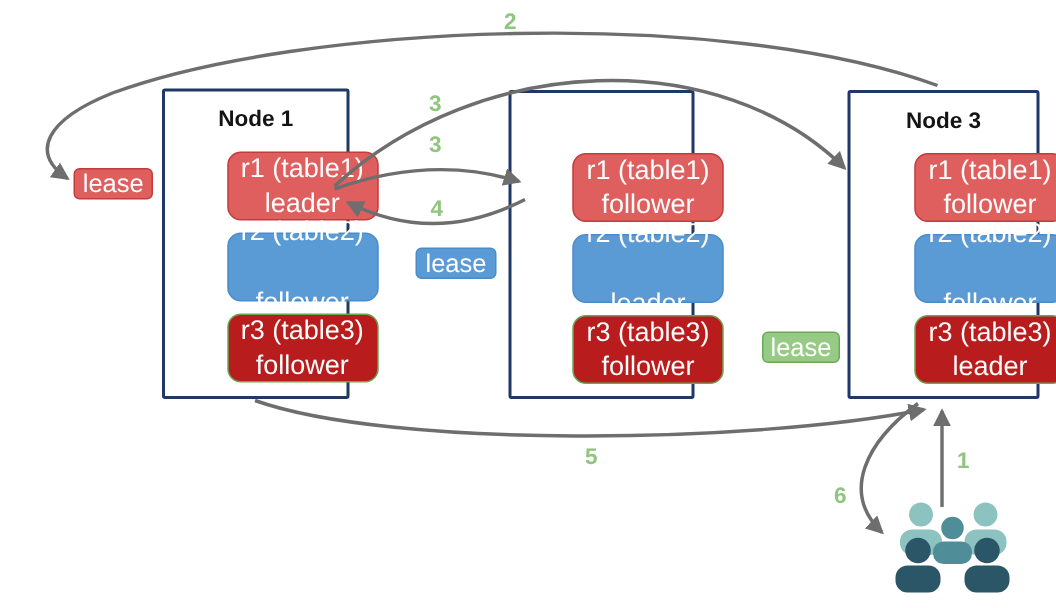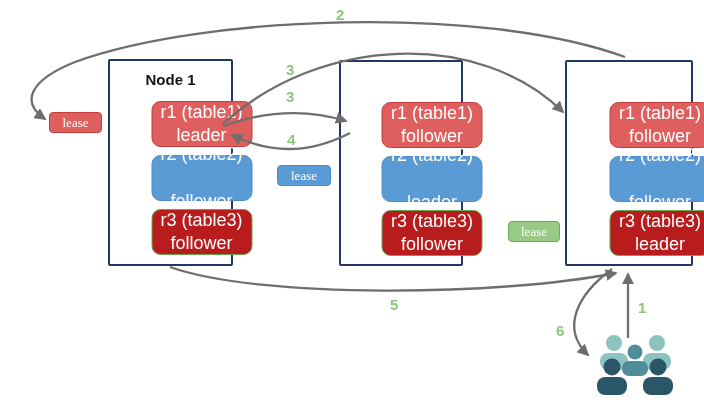--- a/index.html
+++ b/index.html
@@ -12,21 +12,21 @@
   .range{position:absolute;left:50%;transform:translateX(-50%);width:101px;height:46px;border-radius:9px;
          box-sizing:border-box;display:flex;flex-direction:column;align-items:center;justify-content:center;
          color:#fdfdfd;font-size:18px;line-height:1.3;text-align:center;margin-left:31px;}
   .r1{top:40px}.r2{top:94px}.r3{top:148px}
   .box-red{background:#df5f5f;border:1.5px solid #c43b3b;}
   .box-blue{background:#5b9bd5;border:1.5px solid #4a8cca;gap:24px;}
   .box-green{background:#b91c1c;border:1.5px solid #68a654;}
 
   
   .lease{position:absolute;height:21px;border-radius:4px;box-sizing:border-box;display:flex;align-items:center;justify-content:center;
-         color:#ffffff;font-size:13px;font-family:Liberation Serif, serif;}
+         color:#ffffff;font-size:17px;}
   .lease-red{left:49px;top:112px;width:53px;background:#df5f5f;border:1px solid #c43b3b;}
   .lease-blue{left:277px;top:165px;width:54px;background:#5b9bd5;border:1px solid #4a8cca;}
   .lease-green{left:508px;top:221px;width:52px;background:#97cb85;border:1px solid #6ca85b;}
 
   
   .step{position:absolute;font-size:15px;font-weight:bold;color:#8fc57d;}
 
   
   svg.overlay{position:absolute;left:0;top:0;pointer-events:none;}
 </style>
@@ -60,20 +60,21 @@
       <span>r2 (table2)</span>
       <span>leader</span>
     </div>
     <div class="range r3 box-green">
       <span>r3 (table3)</span>
       <span>follower</span>
     </div>
   </div>
 
   <div class="node" style="left:565px;top:60px;width:128px;height:206px;">
+    <div class="node-title">Node 3</div>
     <div class="range r1 box-red">
       <span>r1 (table1)</span>
       <span>follower</span>
     </div>
     <div class="range r2 box-blue">
       <span>r2 (table2)</span>
       <span>follower</span>
     </div>
     <div class="range r3 box-green">
       <span>r3 (table3)</span>

